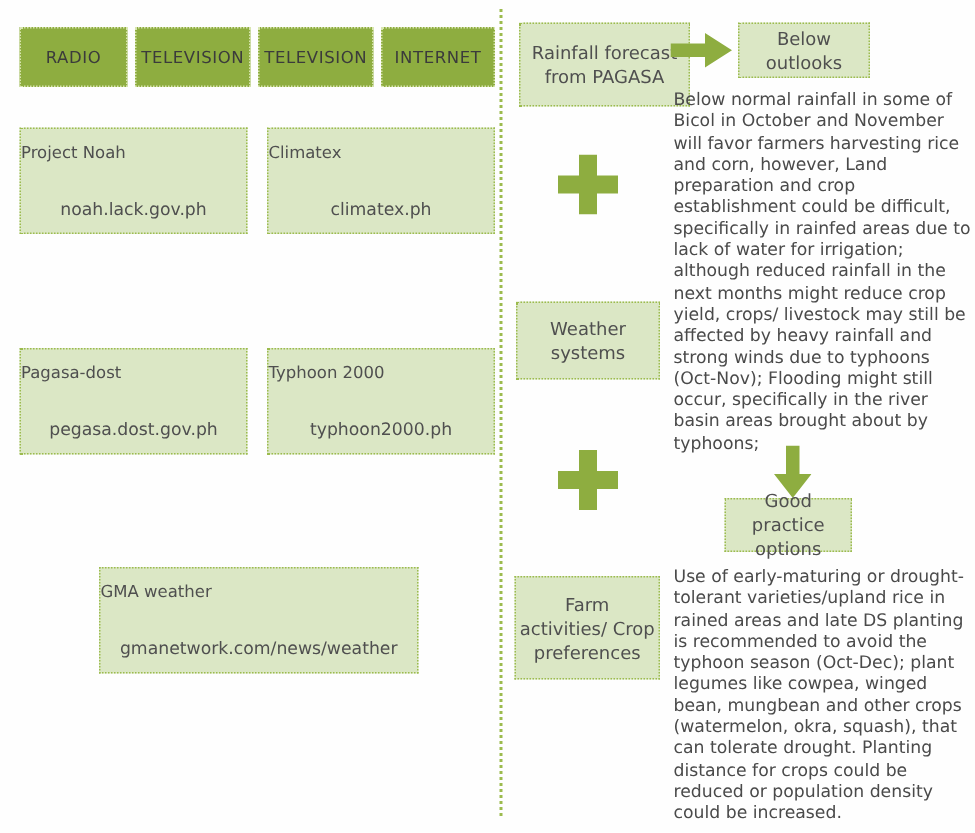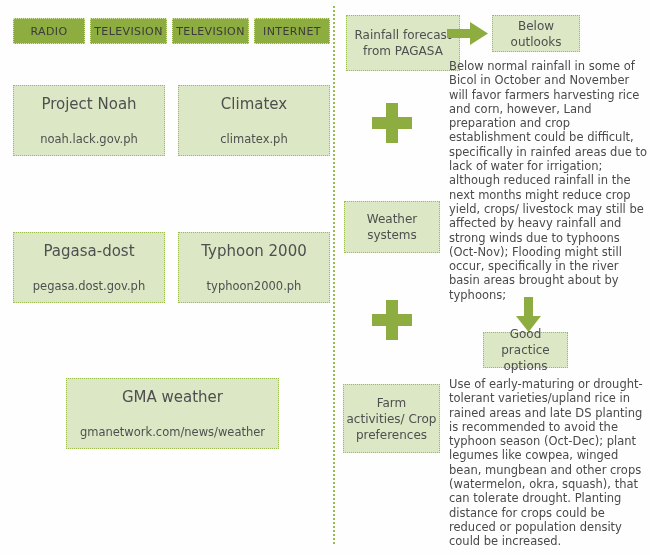--- a/index.html
+++ b/index.html
@@ -5,21 +5,21 @@
   html,body{margin:0;padding:0;background:#ffffff;}
   .canvas{
     position:relative;
     width:650px;height:555px;
     background:#fefefe;
     font-family:"DejaVu Sans","Liberation Sans",sans-serif;
     overflow:hidden;
   }
   
   .tab{
-    position:absolute;top:18px;height:26px;
+    position:absolute;top:18px;height:40px;
     background:#8ead40;
     border:1px dotted #d9e6b2;
     box-sizing:border-box;
     color:#3b3b3b;
     font-size:11px;letter-spacing:.4px;
     display:flex;align-items:center;justify-content:center;
     cursor:pointer;
   }
   .tab-radio{left:13px;width:72px;}
   .tab-newspaper{left:90px;width:77px;}
@@ -32,22 +32,22 @@
     background:#dbe7c5;
     border:1px dotted #9cbb4e;
     box-sizing:border-box;
   }
   .res-noah{left:13px;top:85px;}
   .res-climatex{left:178px;top:85px;}
   .res-pagasa{left:13px;top:232px;}
   .res-typhoon{left:178px;top:232px;}
   .res-gma{left:66px;top:378px;width:213px;}
   .res-title{
-    margin-top:9px;text-align:center;
-    font-size:15px;color:#4f4f4f;
+    margin-top:9px;text-align:left;
+    font-size:11px;color:#4f4f4f;
   }
   .res-url{
     position:absolute;bottom:9px;left:0;width:100%;
     text-align:center;font-size:11.5px;color:#4f4f4f;
   }
 
   
   .divider{
     position:absolute;left:333px;top:6px;height:538px;width:0;
     border-left:2px dotted #9cbb4e;

